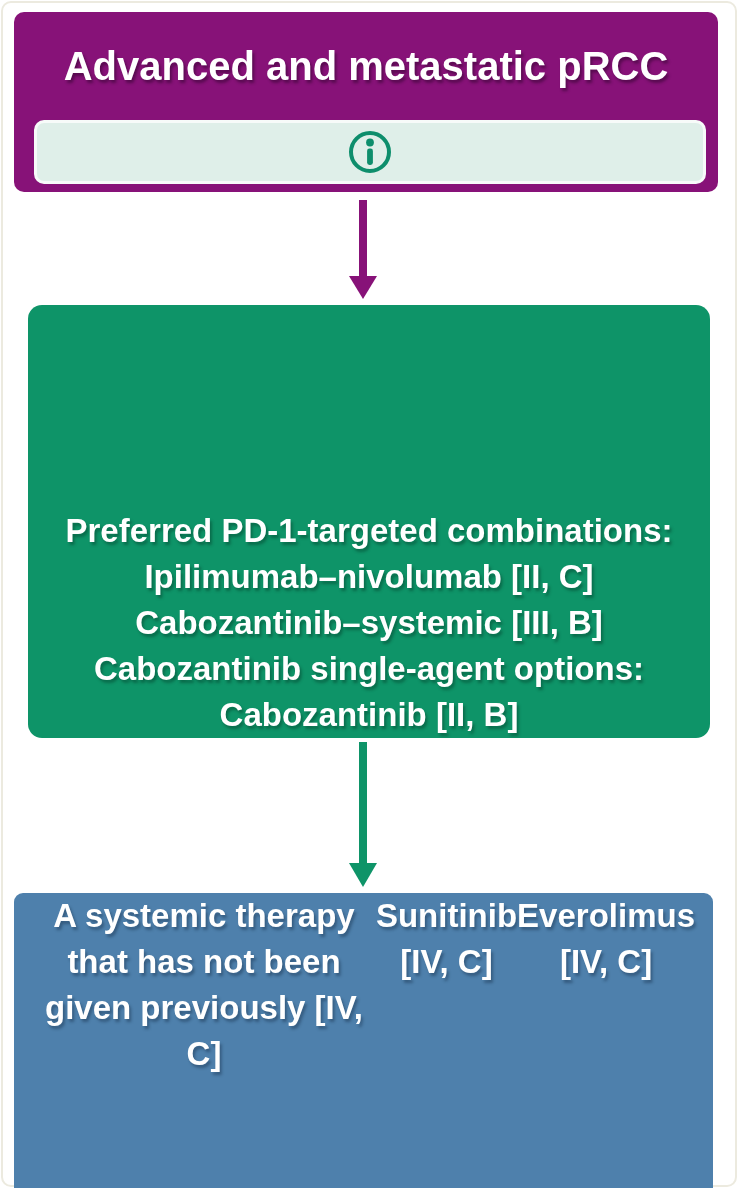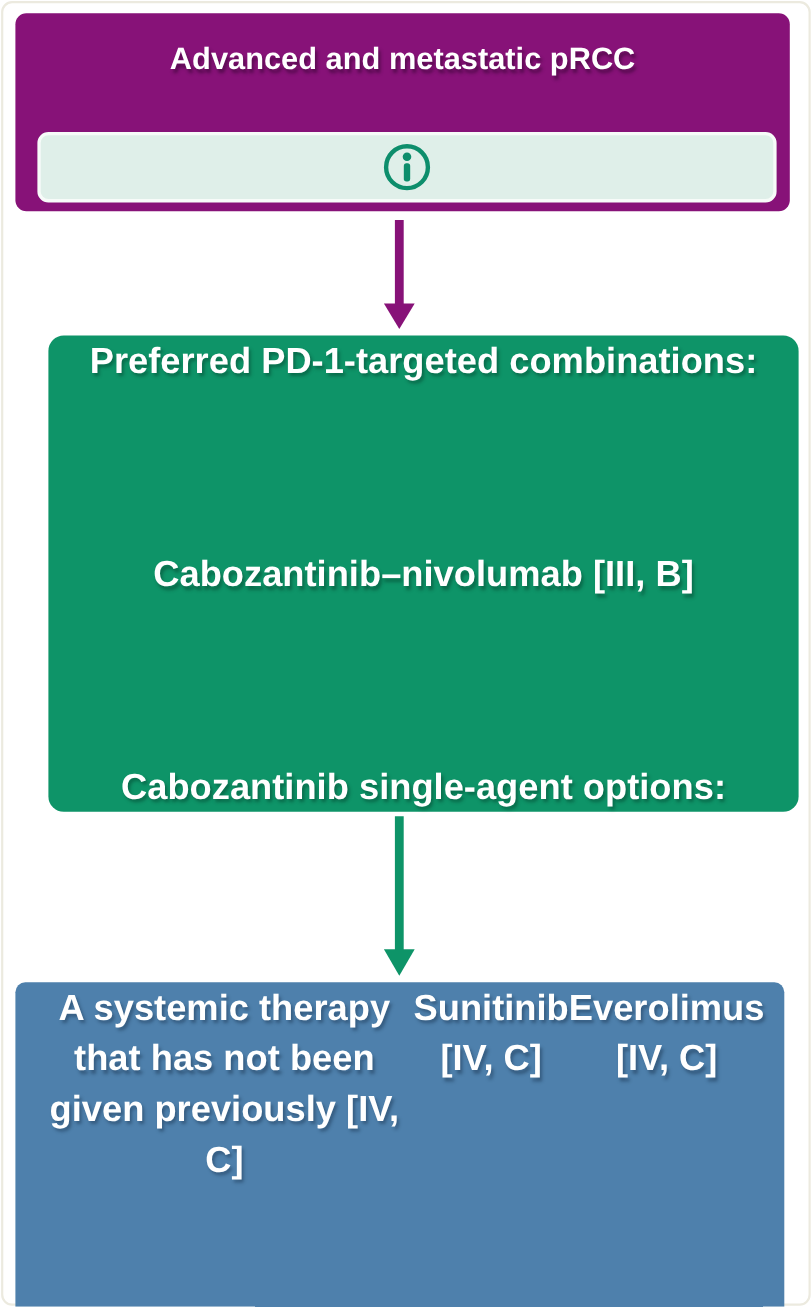--- a/index.html
+++ b/index.html
@@ -33,22 +33,22 @@
   }
   .top-box {
     left: 14px;
     top: 12px;
     width: 704px;
     height: 180px;
     background: #871278;
     border-radius: 10px;
   }
   .top-title {
-    margin-top: 18px;
-    font-size: 28px;
+    margin-top: 30px;
+    font-size: 40px;
     line-height: 48px;
     text-shadow: 2px 3px 3px rgba(30, 0, 30, 0.45);
   }
   .info-bar {
     position: absolute;
     left: 20px;
     top: 108px;
     width: 666px;
     height: 58px;
     background: #dfefe9;
@@ -61,27 +61,26 @@
   }
   .middle-box {
     left: 28px;
     top: 305px;
     width: 682px;
     height: 433px;
     background: #0e9468;
     border-radius: 14px;
     display: flex;
     flex-direction: column;
-    justify-content: space-between;
+    justify-content: flex-end;
     padding: 0 28px;
     box-sizing: border-box;
     font-size: 33px;
     line-height: 46px;
     text-shadow: 2px 3px 3px rgba(0, 45, 30, 0.4);
-    margin-left: 16px;
   }
   .bottom-box {
     left: 14px;
     top: 893px;
     width: 699px;
     height: 353px;
     background: #4e80ac;
     border-radius: 9px;
     display: flex;
     flex-direction: row;
@@ -117,22 +116,24 @@
     </div>
   </div>
 
   <svg class="arrow arrow-1" width="40" height="102" viewBox="0 0 40 102">
     <line x1="20" y1="2" x2="20" y2="80" stroke-width="8" stroke="#871278"></line>
     <polygon points="6,78 34,78 20,101" fill="#871278"></polygon>
   </svg>
 
   <div class="box middle-box">
     <div class="line">Preferred PD-1-targeted combinations:</div>
-    <div class="line">Cabozantinib–nivolumab [III, B]</div>
+    <div class="line">Ipilimumab–nivolumab [II, C]</div>
+    <div class="line">Cabozantinib–systemic [III, B]</div>
     <div class="line">Cabozantinib single-agent options:</div>
+    <div class="line">Cabozantinib [II, B]</div>
   </div>
 
   <svg class="arrow arrow-2" width="40" height="148" viewBox="0 0 40 148">
     <line x1="20" y1="2" x2="20" y2="125" stroke-width="8" stroke="#0e9468"></line>
     <polygon points="6,123 34,123 20,147" fill="#0e9468"></polygon>
   </svg>
 
   <div class="box bottom-box">
     <div class="line">A systemic therapy that has not been given previously [IV, C]</div>
     <div class="line">Sunitinib [IV, C]</div>

